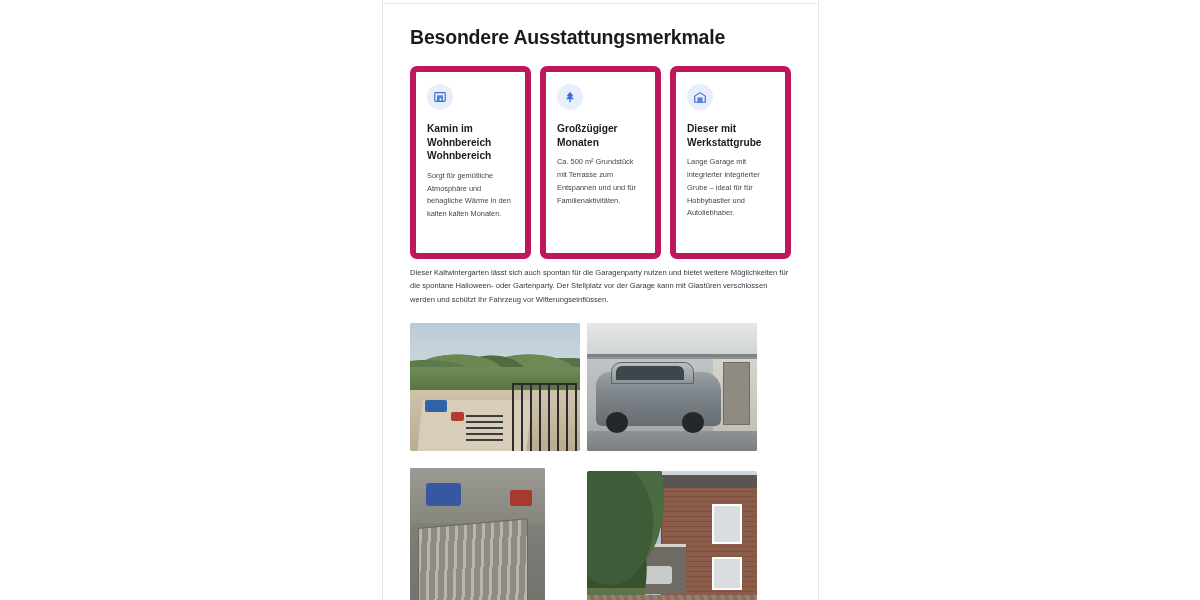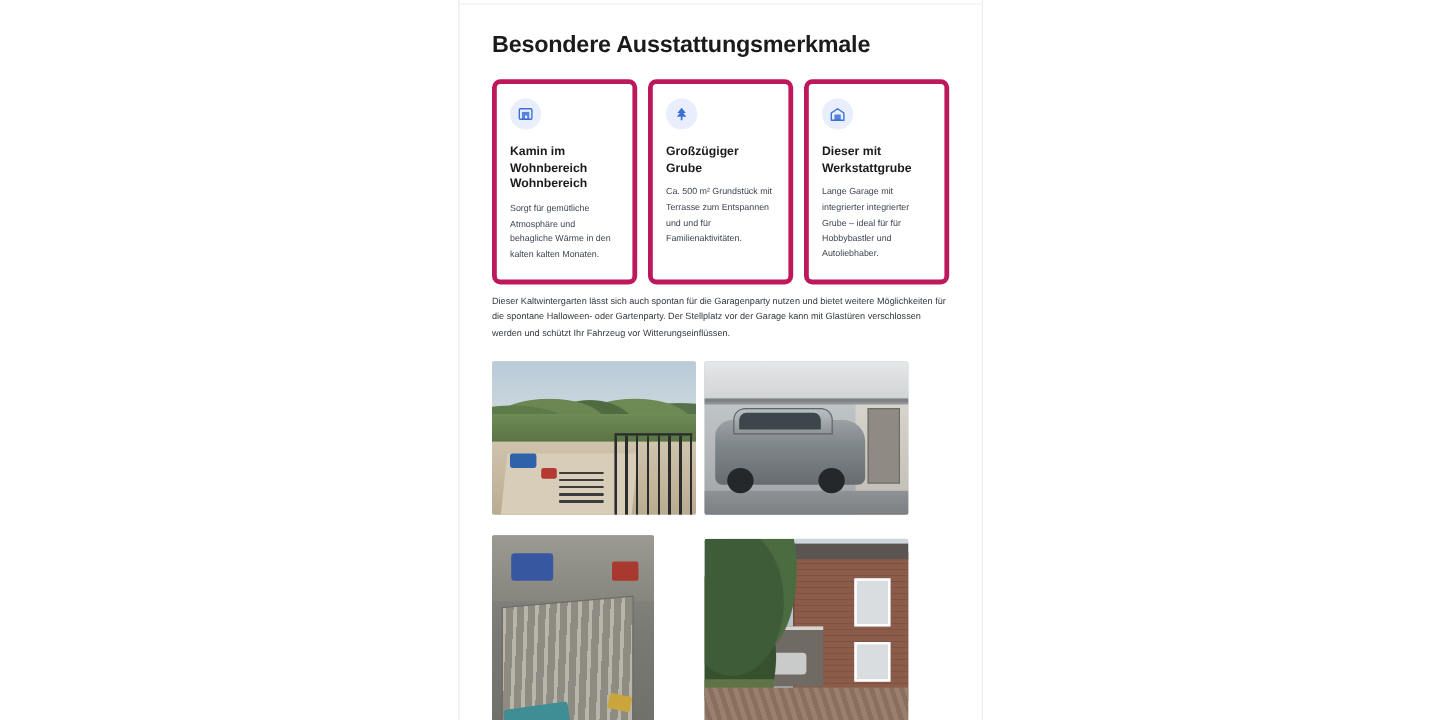--- a/index.html
+++ b/index.html
@@ -70,24 +70,24 @@
   }
 
   .cards {
     display: flex;
     gap: 9px;
     align-items: stretch;
   }
 
   .card {
     flex: 1 1 0;
-    border: 4px solid #be185d;
+    border: 6px solid #be185d;
     border-radius: 7px;
     background: #ffffff;
-    padding: 12px 11px 14px 11px;
+    padding: 12px 11px 32px 11px;
     box-sizing: border-box;
     min-width: 0;
   }
 
   .card-icon {
     width: 26px;
     height: 26px;
     border-radius: 50%;
     background: #e8eefc;
     display: flex;
@@ -334,21 +334,21 @@
         </div>
 
         <div class="card">
           <div class="card-icon">
             <svg width="14" height="14" viewBox="0 0 16 16" aria-hidden="true">
               <path d="M8 2l4 5H4z" fill="#3b6fd4"></path>
               <path d="M8 5l4.5 5.5h-9z" fill="#3b6fd4"></path>
               <rect x="7.2" y="10.5" width="1.6" height="3.5" fill="#3b6fd4"></rect>
             </svg>
           </div>
-          <div class="card-title">Großzügiger Grube</div>
+          <div class="card-title">Großzügiger Monaten</div>
           <div class="card-text">Ca. 500 m² Grundstück mit Terrasse zum Entspannen und und für Familienaktivitäten.</div>
         </div>
 
         <div class="card">
           <div class="card-icon">
             <svg width="14" height="14" viewBox="0 0 16 16" aria-hidden="true">
               <path d="M2 7l6-4 6 4v7H2z" fill="none" stroke="#3b6fd4" stroke-width="1.3" stroke-linejoin="round"></path>
               <rect x="5" y="8.5" width="6" height="5.5" fill="#3b6fd4" opacity="0.85"></rect>
             </svg>
           </div>

